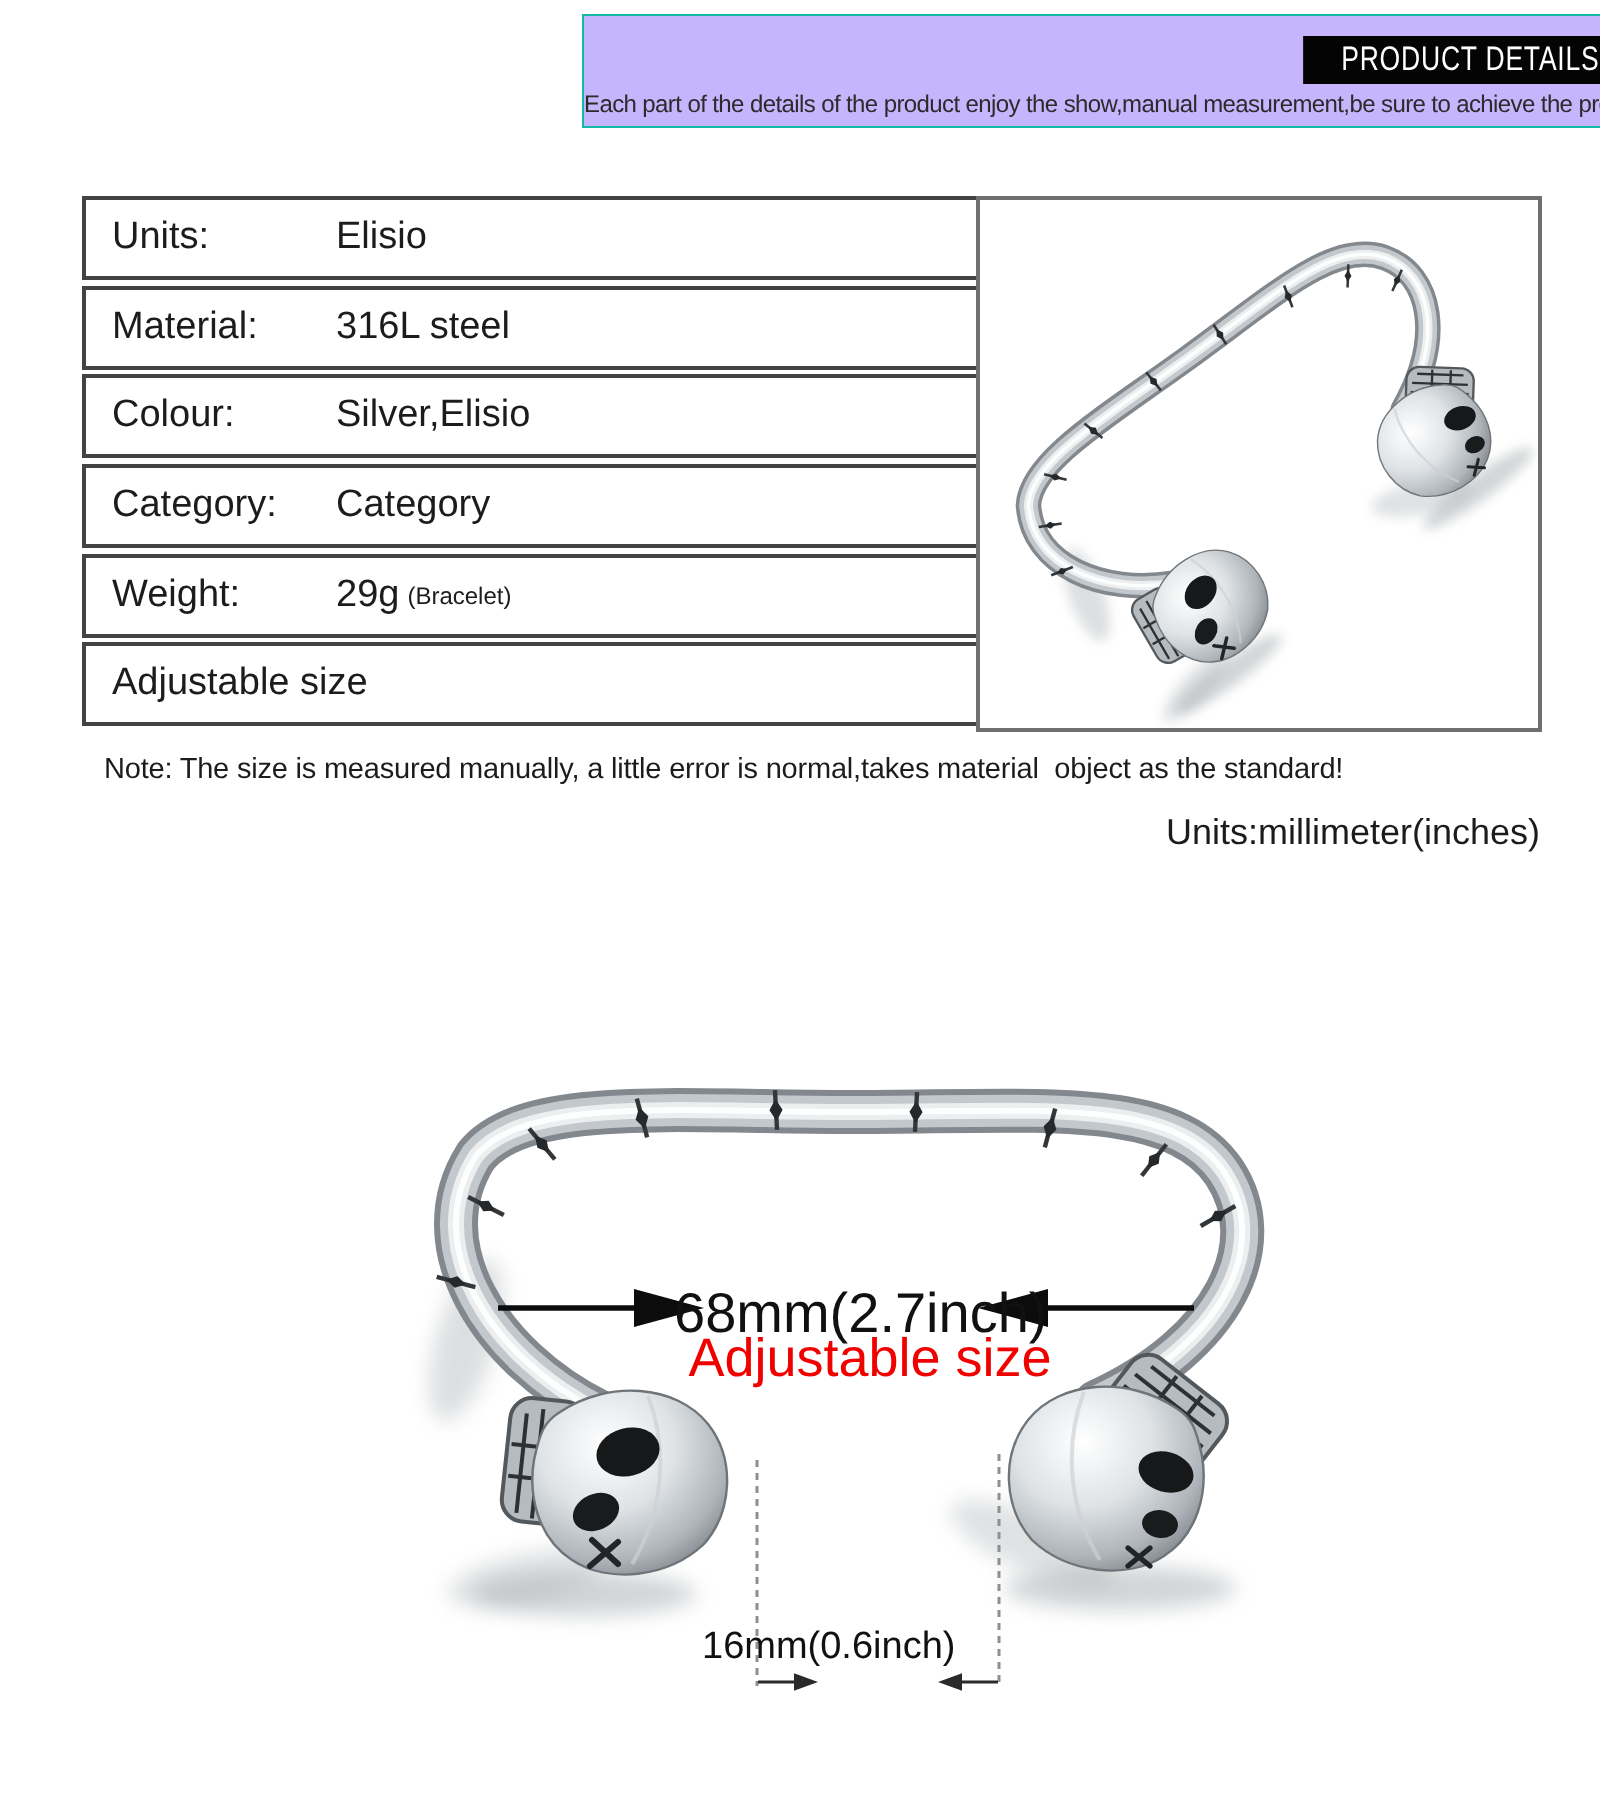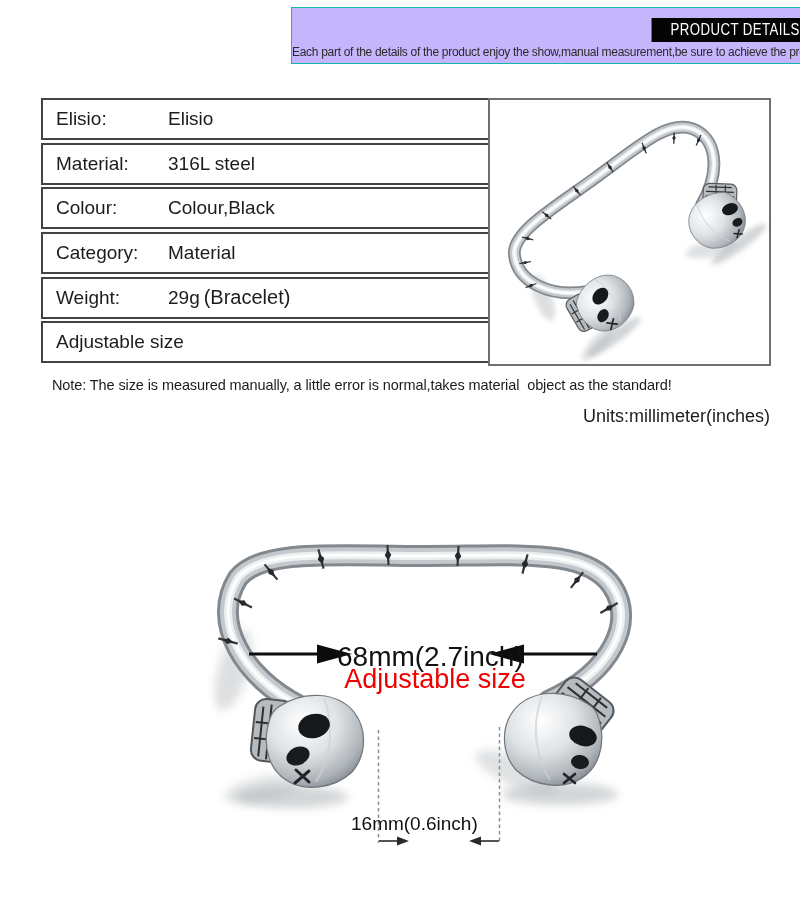--- a/index.html
+++ b/index.html
@@ -20,21 +20,21 @@
   }
   
   .spec-table{position:absolute;left:41px;top:98px;width:449px;}
   .spec-row{
     box-sizing:border-box;height:42px;border:2px solid #434343;background:#fff;
     margin-bottom:2.7px;display:flex;align-items:center;padding-left:13px;font-size:19px;
   }
   .spec-label{display:inline-block;width:112px;flex:none;}
   .spec-label.wide{width:auto;}
   .spec-value{white-space:nowrap;}
-  .spec-value-note{font-size:20px;margin-left:4px;}
+  .spec-value-note{font-size:12px;margin-left:4px;}
   
   .photo-box{
     position:absolute;left:488px;top:98px;width:283px;height:268px;border:2px solid #6f6f6f;
     box-sizing:border-box;background:#fff;overflow:hidden;
   }
   
   .note-line{position:absolute;left:52px;top:377px;font-size:14.5px;letter-spacing:-0.1px;white-space:pre;}
   .units-line{position:absolute;right:30px;top:406px;font-size:18px;}
   
   .main-art{position:absolute;left:0;top:430px;}
@@ -151,34 +151,34 @@
     </defs>
   </svg>
 
   <div class="banner">
     <div class="banner-label">PRODUCT DETAILS</div>
     <div class="banner-subtitle">Each part of the details of the product enjoy the show,manual measurement,be sure to achieve the precise level</div>
   </div>
 
   <div class="spec-table">
     <div class="spec-row">
-      <span class="spec-label">Elisio:</span>
+      <span class="spec-label">Units:</span>
       <span class="spec-value">Elisio</span>
     </div>
     <div class="spec-row">
       <span class="spec-label">Material:</span>
       <span class="spec-value">316L steel</span>
     </div>
     <div class="spec-row">
       <span class="spec-label">Colour:</span>
-      <span class="spec-value">Colour,Black</span>
+      <span class="spec-value">Silver,Elisio</span>
     </div>
     <div class="spec-row">
       <span class="spec-label">Category:</span>
-      <span class="spec-value">Material</span>
+      <span class="spec-value">Category</span>
     </div>
     <div class="spec-row">
       <span class="spec-label">Weight:</span>
       <span class="spec-value">29g</span>
       <span class="spec-value-note">(Bracelet)</span>
     </div>
     <div class="spec-row">
       <span class="spec-label wide">Adjustable size</span>
     </div>
   </div>

